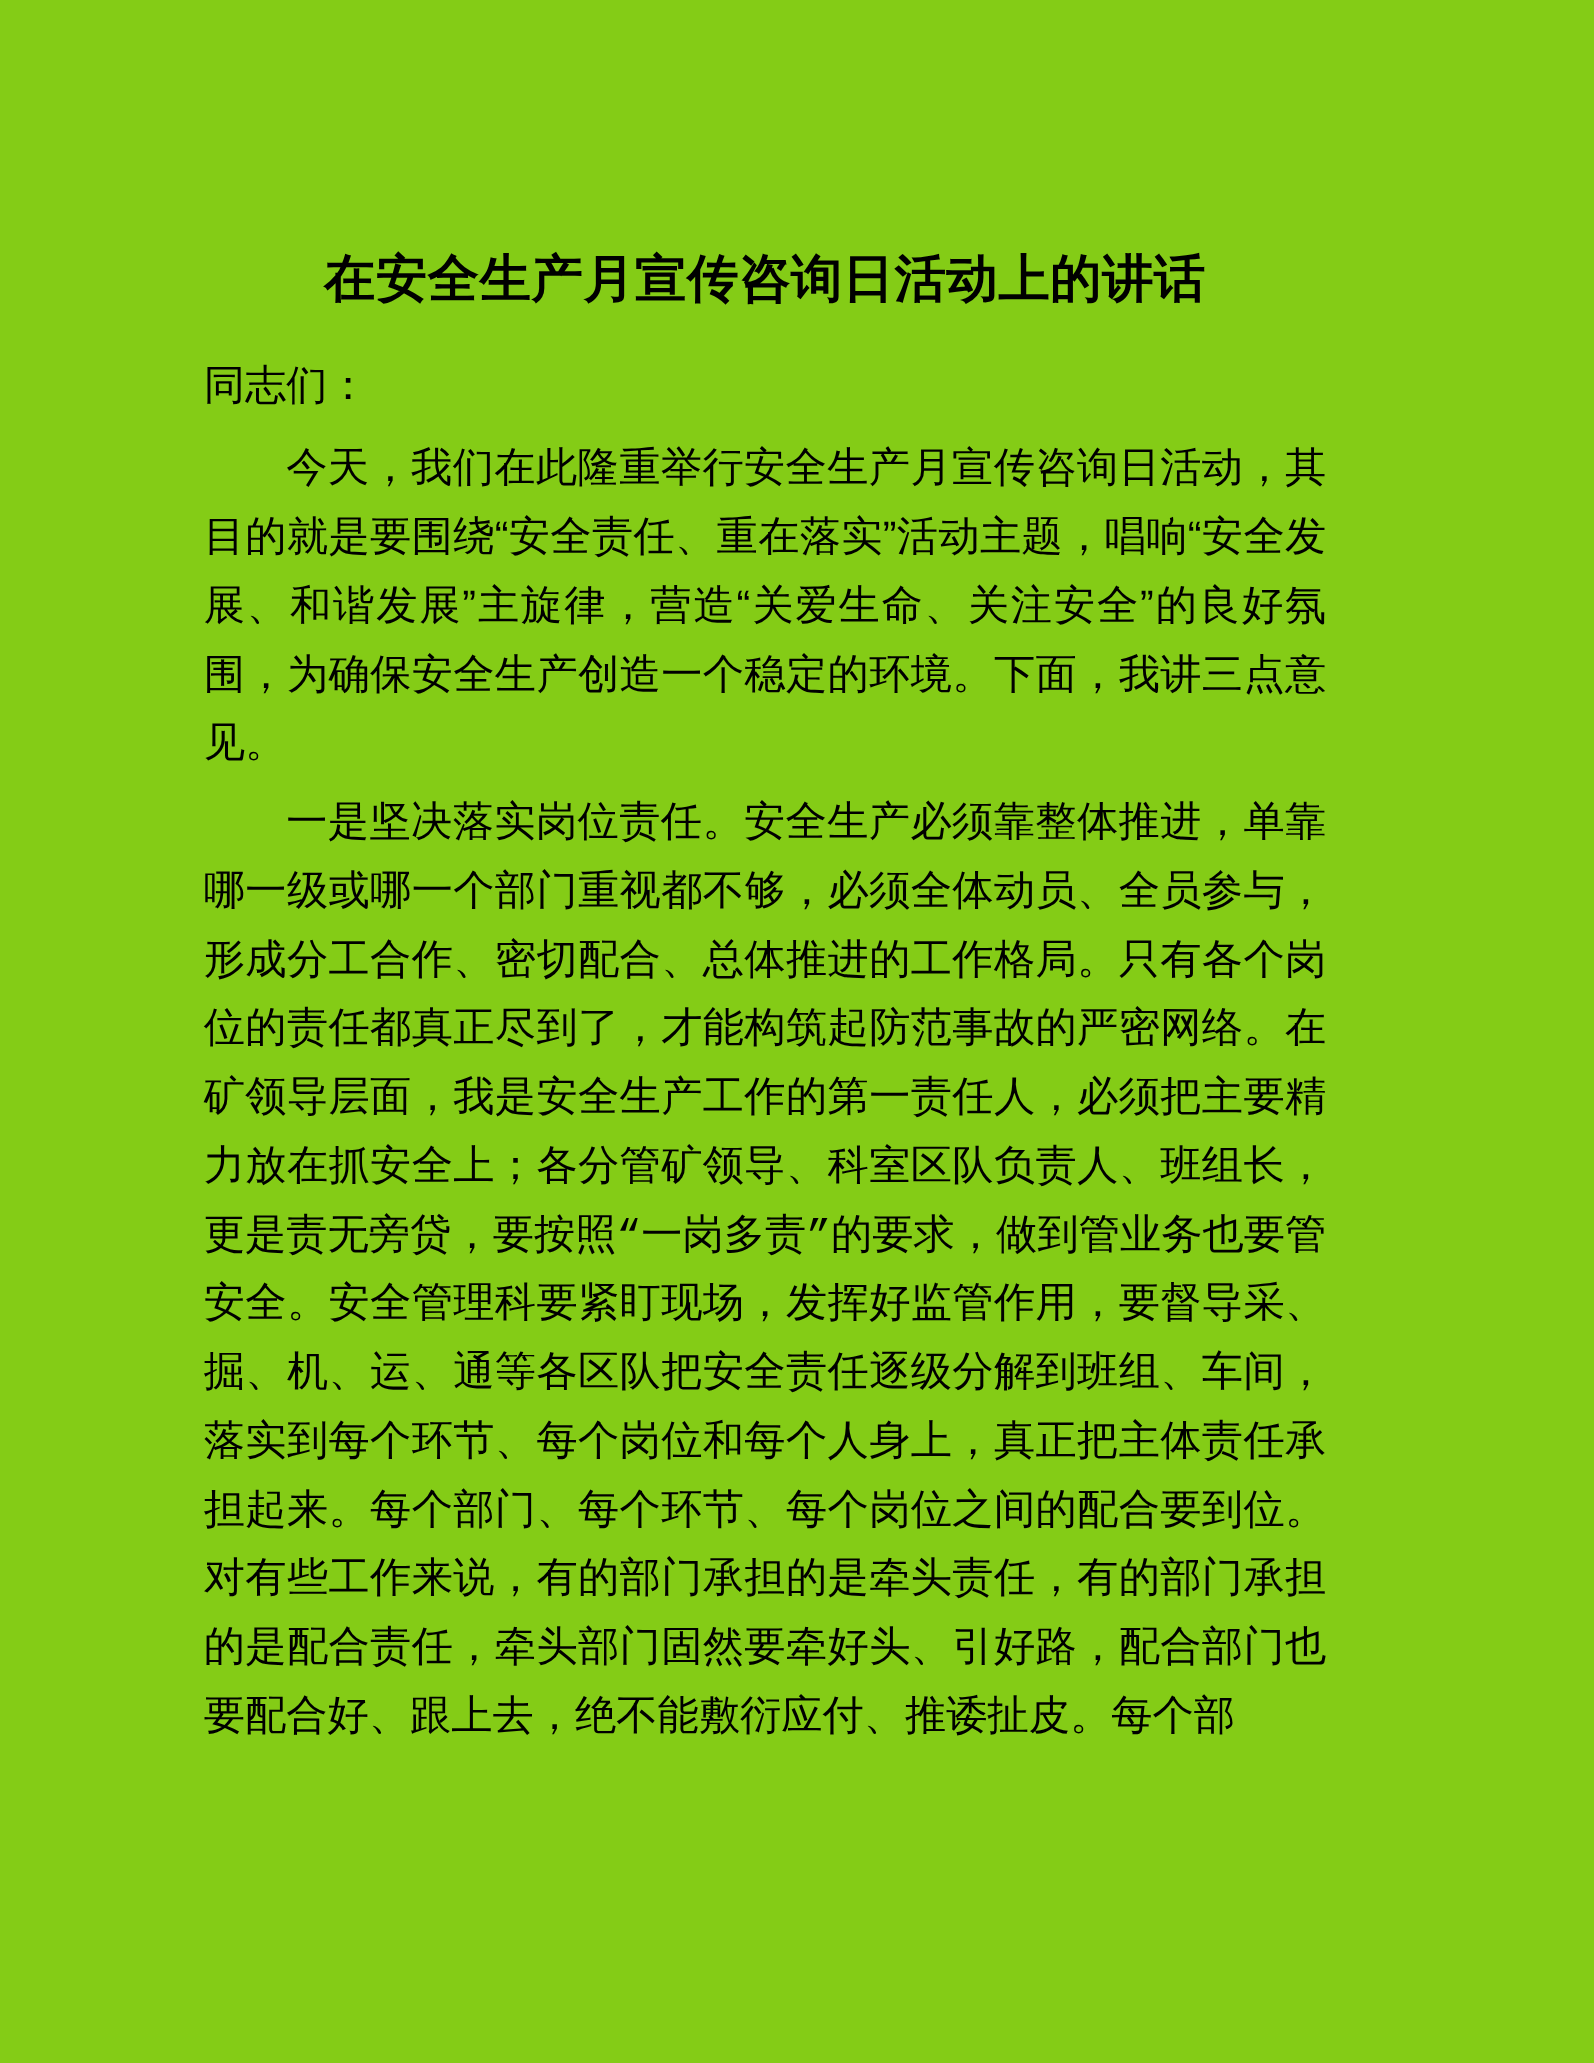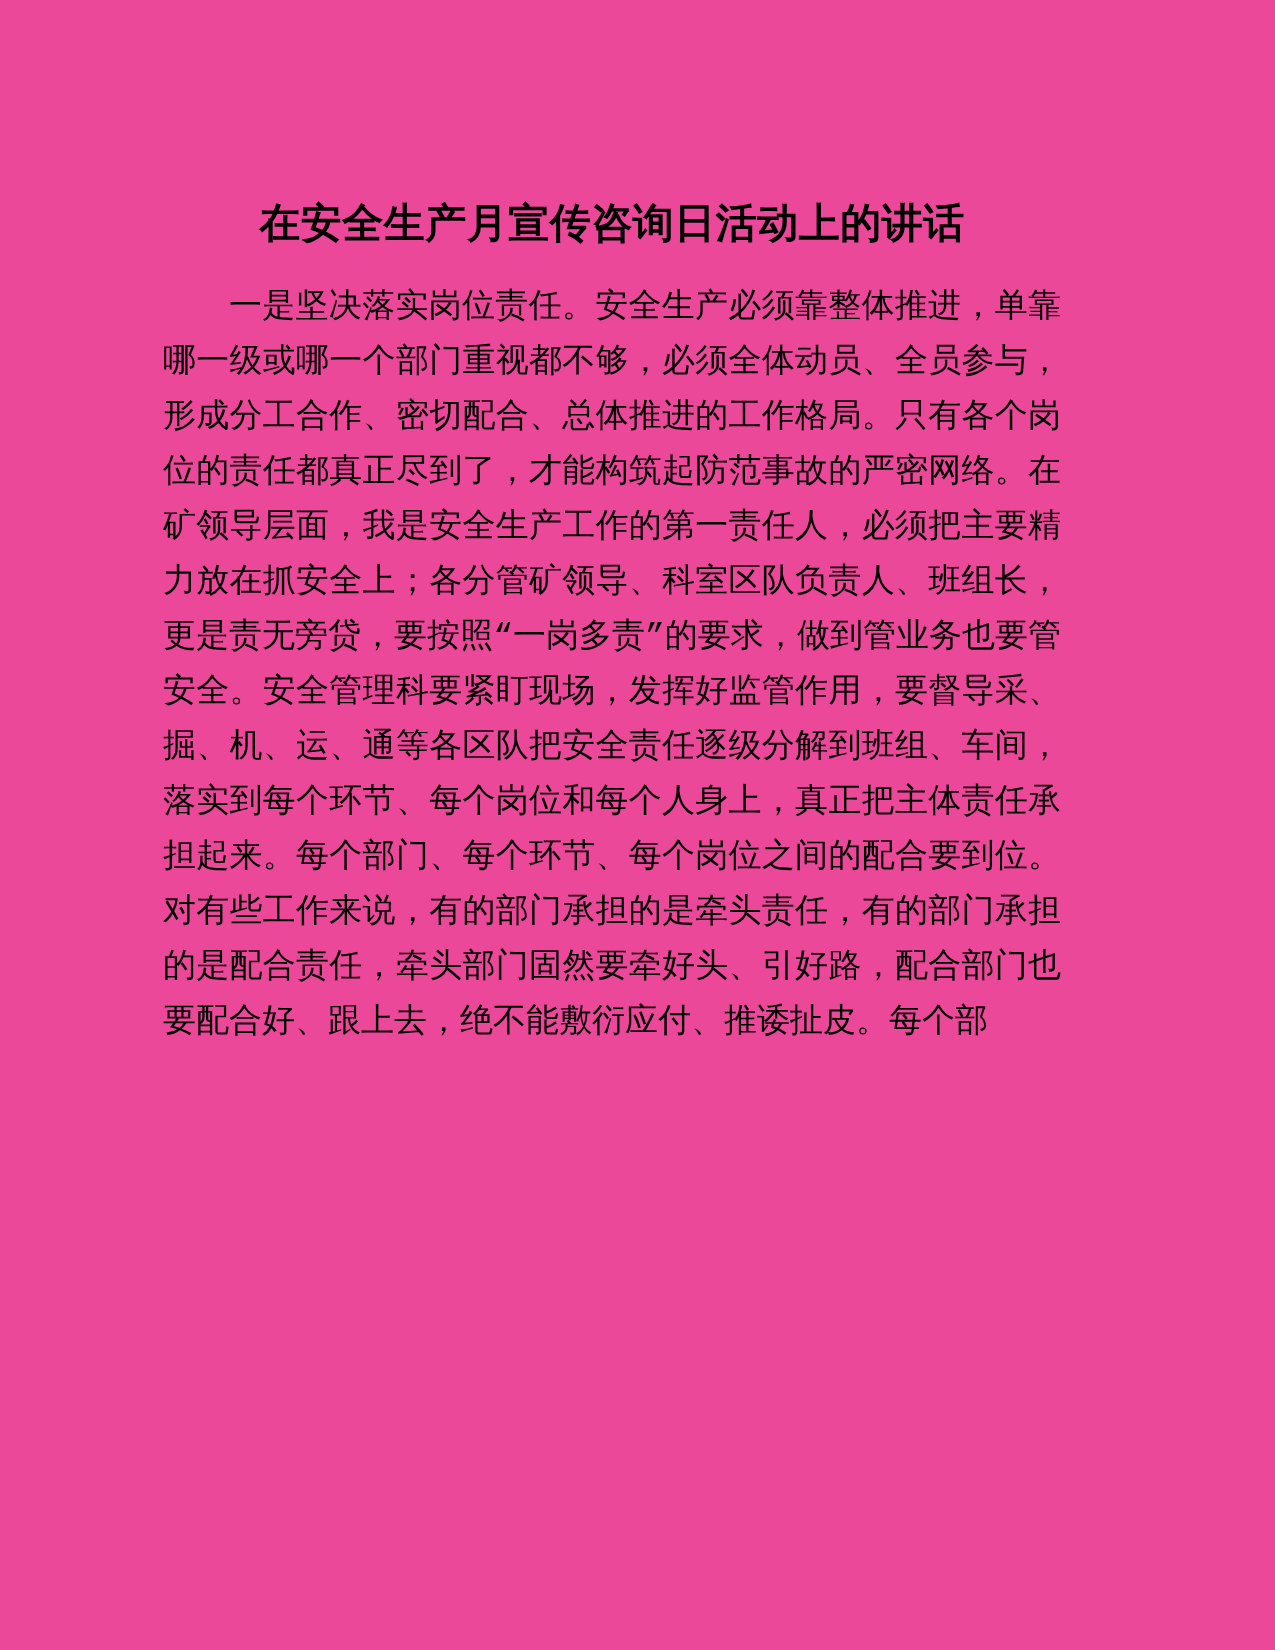--- a/index.html
+++ b/index.html
@@ -14,21 +14,21 @@
     font-family: "Liberation Sans", "DejaVu Sans", sans-serif;
     color: #000000;
     -webkit-font-smoothing: antialiased;
   }
   .page {
     position: relative;
     width: 1275px;
     height: 1650px;
     box-sizing: border-box;
     padding: 0;
-    background: #ec4899;
+    background: #84cc16;
   }
   .content {
     position: absolute;
     left: 163px;
     top: 196px;
     width: 898px;
   }
   .doc-title {
     font-size: 41px;
     font-weight: bold;
@@ -63,18 +63,20 @@
   }
 </style>
 </head>
 <body>
 
 <div class="page">
   <div class="content">
 
     <h1 class="doc-title">在安全生产月宣传咨询日活动上的讲话</h1>
 
+    <p class="salutation">同志们：</p>
 
+    <p class="para">今天，我们在此隆重举行安全生产月宣传咨询日活动，其目的就是要围绕“安全责任、重在落实”活动主题，唱响“安全发展、和谐发展”主旋律，营造“关爱生命、关注安全”的良好氛围，为确保安全生产创造一个稳定的环境。下面，我讲三点意见。</p>
 
     <p class="para">一是坚决落实岗位责任。安全生产必须靠整体推进，单靠哪一级或哪一个部门重视都不够，必须全体动员、全员参与，形成分工合作、密切配合、总体推进的工作格局。只有各个岗位的责任都真正尽到了，才能构筑起防范事故的严密网络。在矿领导层面，我是安全生产工作的第一责任人，必须把主要精力放在抓安全上；各分管矿领导、科室区队负责人、班组长，更是责无旁贷，要按照“一岗多责”的要求，做到管业务也要管安全。安全管理科要紧盯现场，发挥好监管作用，要督导采、掘、机、运、通等各区队把安全责任逐级分解到班组、车间，落实到每个环节、每个岗位和每个人身上，真正把主体责任承担起来。每个部门、每个环节、每个岗位之间的配合要到位。对有些工作来说，有的部门承担的是牵头责任，有的部门承担的是配合责任，牵头部门固然要牵好头、引好路，配合部门也要配合好、跟上去，绝不能敷衍应付、推诿扯皮。每个部</p>
 
   </div>
 </div>
 
 </body></html>

